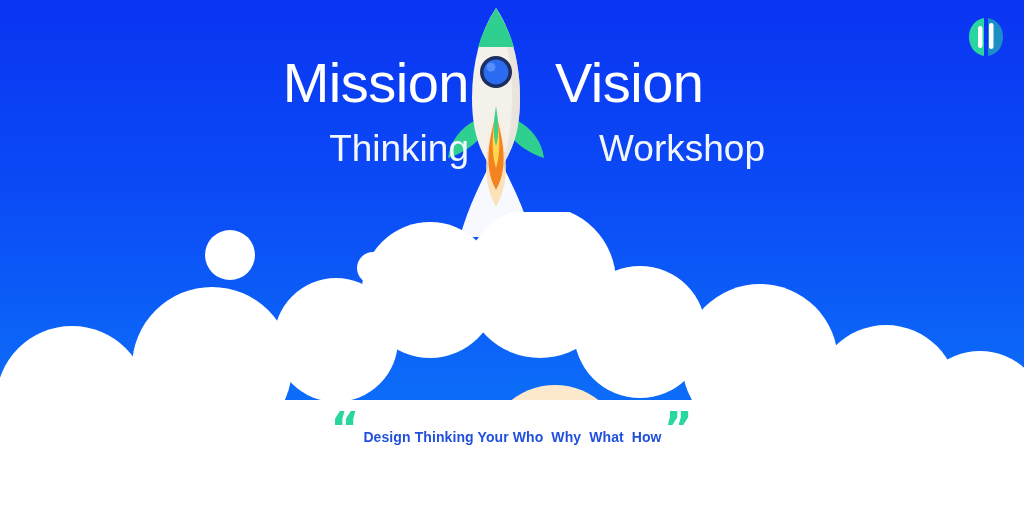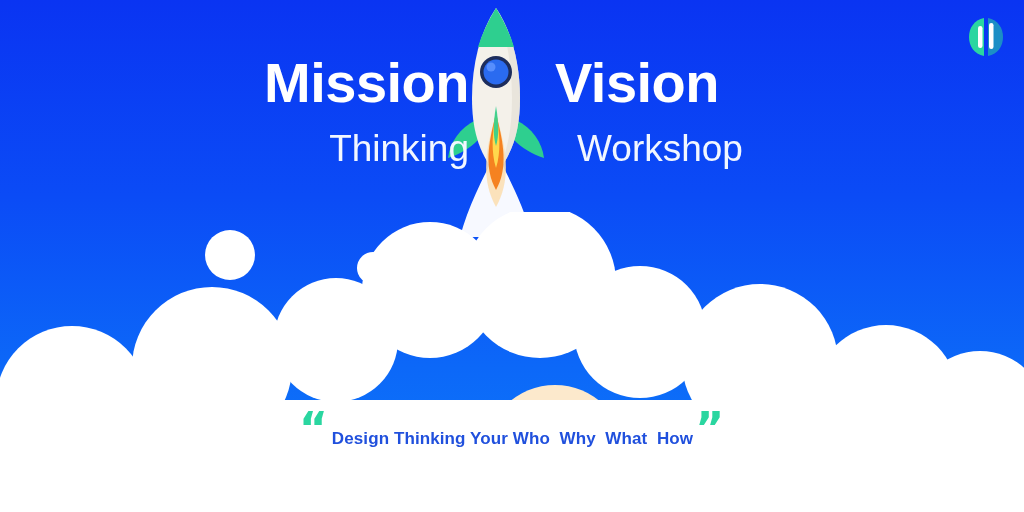--- a/index.html
+++ b/index.html
@@ -68,42 +68,42 @@
     pointer-events: none;
   }
   .headline-row {
     display: flex;
     justify-content: center;
     align-items: baseline;
   }
   .h-word {
     color: #ffffff;
     font-size: 56px;
-    font-weight: 700;
+    font-weight: 400;
     letter-spacing: -0.5px;
     line-height: 1;
   }
   .h-word.left  { width: 210px; text-align: right; padding-right: 10px; }
   .h-word.right { width: 210px; text-align: left;  padding-left: 10px; }
   .h-gap { width: 66px; }
 
   .subline-row {
     display: flex;
     justify-content: center;
     align-items: baseline;
     margin-top: 19px;
   }
   .s-word {
     color: #f2f7ff;
     font-size: 37px;
     font-weight: 300;
     line-height: 1;
   }
   .s-word.left  { width: 210px; text-align: right; padding-right: 12px; }
-  .s-word.right { width: 210px; text-align: center;  padding-left: 12px; }
+  .s-word.right { width: 210px; text-align: right;  padding-left: 12px; }
   .s-gap { width: 62px; }
 
   
   .tagline-wrap {
     position: absolute;
     left: 0;
     top: 412px;
     width: 1024px;
     display: flex;
     justify-content: center;
@@ -113,21 +113,21 @@
     color: #2ad6a0;
     font-size: 44px;
     font-weight: 700;
     line-height: 0.78;
     letter-spacing: 1px;
     font-family: "DejaVu Sans", sans-serif;
   }
   .quote-mark.close { align-self: flex-start; }
   .tagline-text {
     color: #2050dd;
-    font-size: 17px;
+    font-size: 14px;
     font-weight: 700;
     letter-spacing: 0.1px;
     margin: 17px 2px 0 3px;
     white-space: pre;
   }
 
   
   .logo {
     position: absolute;
     right: 18px;

